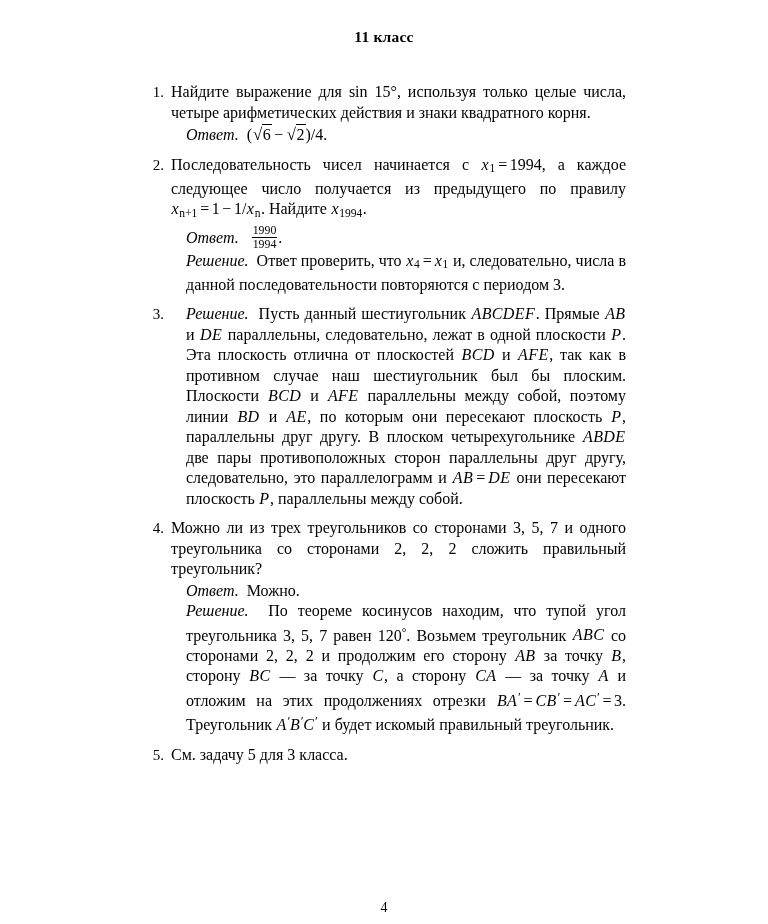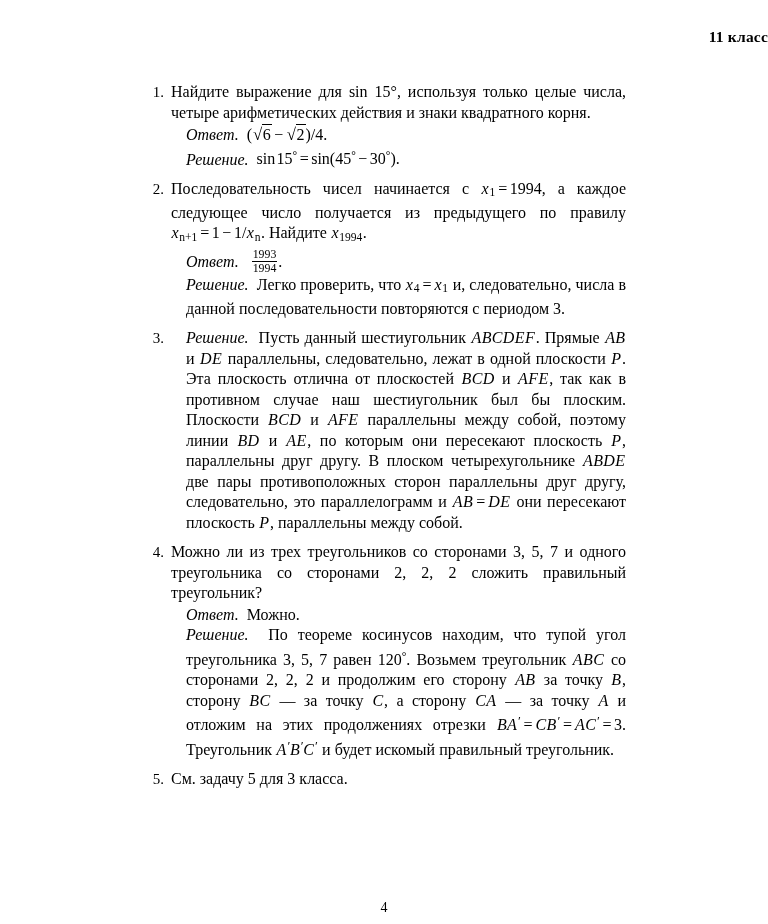--- a/index.html
+++ b/index.html
@@ -21,21 +21,21 @@
     top: 0;
     width: 768px;
     height: 924px;
     overflow: hidden;
   }
   .page-title {
     position: absolute;
     left: 0;
     top: 28px;
     width: 768px;
-    text-align: right;
+    text-align: center;
     font-weight: bold;
     font-size: 15.5px;
     letter-spacing: 0.2px;
   }
   .content {
     position: absolute;
     left: 146px;
     top: 82px;
     width: 480px;
   }
@@ -165,38 +165,34 @@
 
       <li>
         <span class="item-num">1.</span>
         <p class="para statement"><span>Найдите выражение для sin 15°, используя только целые числа, четыре арифметических действия и знаки квадратного корня.</span></p>
 
         <p class="para sub">
           <span class="lbl">Ответ.</span>&nbsp;
           <span class="mr"><span>(</span><span class="sqrt"><span class="radical">√</span><span class="rad-body">6</span></span><span class="op">−</span><span class="sqrt"><span class="radical">√</span><span class="rad-body">2</span></span><span>)/4.</span></span>
         </p>
 
-        <p class="para sub">
-          <span class="lbl">Решение.</span>&nbsp;
-          <span class="mr"><span>sin</span> <span>15</span><span class="deg">°</span><span class="op">=</span><span>sin</span><span>(</span><span>45</span><span class="deg">°</span><span class="op">−</span><span>30</span><span class="deg">°</span><span>).</span></span>
-        </p>
       </li>
 
       <li>
         <span class="item-num">2.</span>
         <p class="para statement"><span>Последовательность чисел начинается с </span><span class="m"><span>x</span><sub class="idx">1</sub></span><span class="op">=</span><span class="mr">1994</span><span>, а каждое следующее число получается из предыдущего по правилу </span><span class="m"><span>x</span><sub class="idx">n+1</sub></span><span class="op">=</span><span class="mr">1</span><span class="op">−</span><span class="mr">1/</span><span class="m"><span>x</span><sub class="idx">n</sub></span><span>. Найдите </span><span class="m"><span>x</span><sub class="idx">1994</sub></span><span>.</span></p>
 
         <p class="para sub">
           <span class="lbl">Ответ.</span>&nbsp;&nbsp;
-          <span class="frac"><span class="num">1993</span><span class="den">1994</span></span><span>.</span>
+          <span class="frac"><span class="num">1990</span><span class="den">1994</span></span><span>.</span>
         </p>
 
         <p class="para sub">
           <span class="lbl">Решение.</span>&nbsp;
-          <span>Легко проверить, что </span><span class="m"><span>x</span><sub class="idx">4</sub></span><span class="op">=</span><span class="m"><span>x</span><sub class="idx">1</sub></span><span> и, следовательно, числа в данной последовательности повторяются с периодом 3.</span>
+          <span>Ответ проверить, что </span><span class="m"><span>x</span><sub class="idx">4</sub></span><span class="op">=</span><span class="m"><span>x</span><sub class="idx">1</sub></span><span> и, следовательно, числа в данной последовательности повторяются с периодом 3.</span>
         </p>
       </li>
 
       <li>
         <span class="item-num">3.</span>
 
         <p class="para sub">
           <span class="lbl">Решение.</span>&nbsp;
           <span>Пусть данный шестиугольник </span><span class="m">ABCDEF</span><span>. Прямые </span><span class="m">AB</span><span> и </span><span class="m">DE</span><span> параллельны, следовательно, лежат в одной плоскости </span><span class="m">P</span><span>. Эта плоскость отлична от плоскостей </span><span class="m">BCD</span><span> и </span><span class="m">AFE</span><span>, так как в противном случае наш шестиугольник был бы плоским. Плоскости </span><span class="m">BCD</span><span> и </span><span class="m">AFE</span><span> параллельны между собой, поэтому линии </span><span class="m">BD</span><span> и </span><span class="m">AE</span><span>, по которым они пересекают плоскость </span><span class="m">P</span><span>, параллельны друг другу. В плоском четырехугольнике </span><span class="m">ABDE</span><span> две пары противоположных сторон параллельны друг другу, следовательно, это параллелограмм и </span><span class="m">AB</span><span class="op">=</span><span class="m">DE</span><span> они пересекают плоскость </span><span class="m">P</span><span>, параллельны между собой.</span>
         </p>

